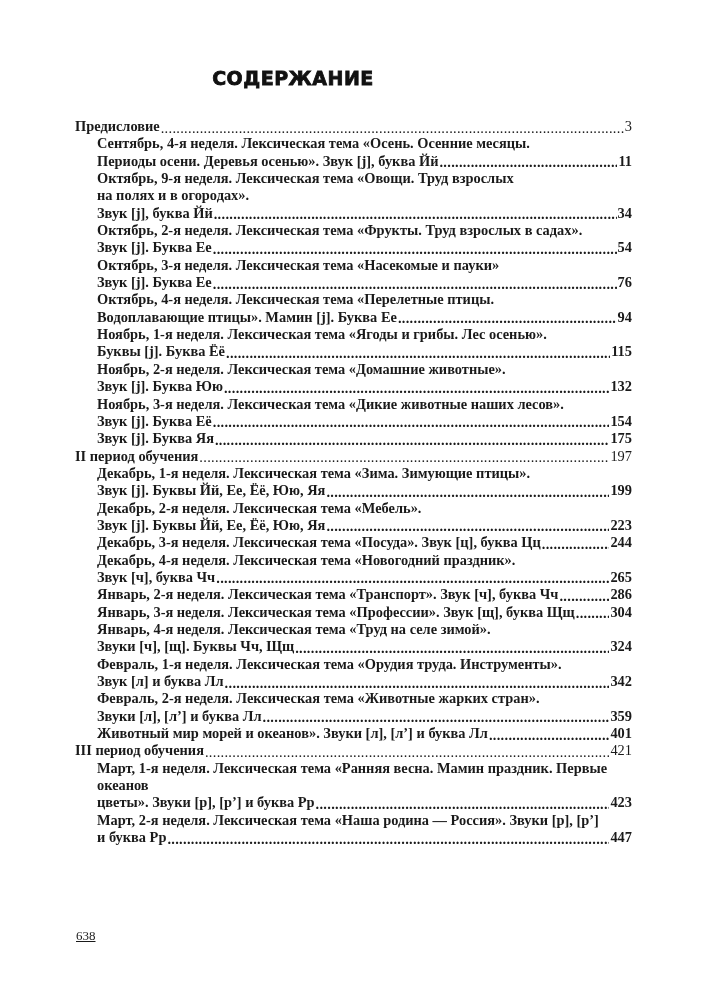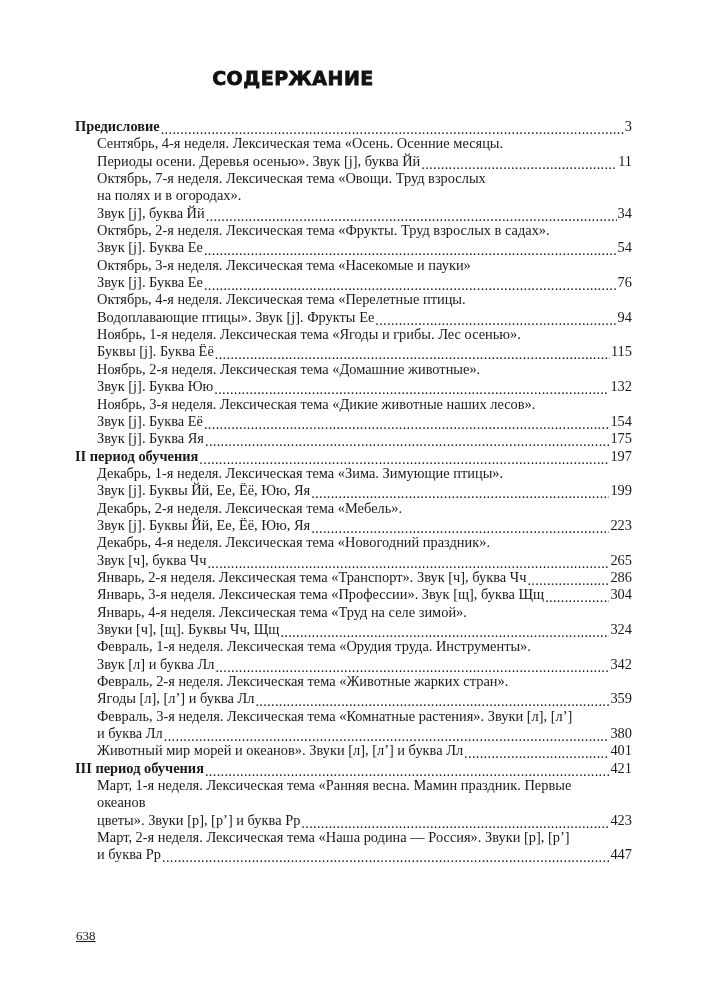--- a/index.html
+++ b/index.html
@@ -26,25 +26,25 @@
   .toc {
     position: absolute;
     left: 75px;
     top: 118px;
     width: 557px;
     font-size: 14.4px;
     line-height: 17.35px;
   }
   .line {
     display: flex;
-    align-items: flex-end;
+    align-items: center;
     white-space: nowrap;
     height: 17.35px;
   }
-  .line.indent { padding-left: 22px; }
+  .line.indent { padding-left: 22px; font-weight: bold; }
   .line.bold .txt { font-weight: bold; }
   .line .leader {
     flex: 1 1 auto;
     overflow: hidden;
     margin: 0 1px;
     position: relative;
     height: 1em;
   }
   .line .leader::before {
     content: "................................................................................................................................................................................................................................................................";
@@ -80,21 +80,21 @@
         <span class="txt">Сентябрь, 4-я неделя. Лексическая тема «Осень. Осенние месяцы.</span>
       </div>
       <div class="line indent">
         <span class="txt">Периоды осени. Деревья осенью». Звук [j], буква Йй</span>
         <span class="leader"></span>
         <span class="pg">11</span>
       </div>
     </div>
     <div>
       <div class="line indent">
-        <span class="txt">Октябрь, 7-я неделя. Лексическая тема «Овощи. Труд взрослых</span>
+        <span class="txt">Октябрь, 9-я неделя. Лексическая тема «Овощи. Труд взрослых</span>
       </div>
       <div class="line indent">
         <span class="txt">на полях и в огородах».</span>
       </div>
       <div class="line indent">
         <span class="txt">Звук [j], буква Йй</span>
         <span class="leader"></span>
         <span class="pg">34</span>
       </div>
     </div>
@@ -116,21 +116,21 @@
         <span class="txt">Звук [j]. Буква Ее</span>
         <span class="leader"></span>
         <span class="pg">76</span>
       </div>
     </div>
     <div>
       <div class="line indent">
         <span class="txt">Октябрь, 4-я неделя. Лексическая тема «Перелетные птицы.</span>
       </div>
       <div class="line indent">
-        <span class="txt">Водоплавающие птицы». Звук [j]. Фрукты Ее</span>
+        <span class="txt">Водоплавающие птицы». Мамин [j]. Буква Ее</span>
         <span class="leader"></span>
         <span class="pg">94</span>
       </div>
     </div>
     <div>
       <div class="line indent">
         <span class="txt">Ноябрь, 1-я неделя. Лексическая тема «Ягоды и грибы. Лес осенью».</span>
       </div>
       <div class="line indent">
         <span class="txt">Буквы [j]. Буква Ёё</span>
@@ -187,20 +187,27 @@
         <span class="txt">Декабрь, 2-я неделя. Лексическая тема «Мебель».</span>
       </div>
       <div class="line indent">
         <span class="txt">Звук [j]. Буквы Йй, Ее, Ёё, Юю, Яя</span>
         <span class="leader"></span>
         <span class="pg">223</span>
       </div>
     </div>
     <div>
       <div class="line indent">
+        <span class="txt">Декабрь, 3-я неделя. Лексическая тема «Посуда». Звук [ц], буква Цц</span>
+        <span class="leader"></span>
+        <span class="pg">244</span>
+      </div>
+    </div>
+    <div>
+      <div class="line indent">
         <span class="txt">Декабрь, 4-я неделя. Лексическая тема «Новогодний праздник».</span>
       </div>
       <div class="line indent">
         <span class="txt">Звук [ч], буква Чч</span>
         <span class="leader"></span>
         <span class="pg">265</span>
       </div>
     </div>
     <div>
       <div class="line indent">
@@ -234,33 +241,23 @@
         <span class="txt">Звук [л] и буква Лл</span>
         <span class="leader"></span>
         <span class="pg">342</span>
       </div>
     </div>
     <div>
       <div class="line indent">
         <span class="txt">Февраль, 2-я неделя. Лексическая тема «Животные жарких стран».</span>
       </div>
       <div class="line indent">
-        <span class="txt">Ягоды [л], [л’] и буква Лл</span>
+        <span class="txt">Звуки [л], [л’] и буква Лл</span>
         <span class="leader"></span>
         <span class="pg">359</span>
-      </div>
-    </div>
-    <div>
-      <div class="line indent">
-        <span class="txt">Февраль, 3-я неделя. Лексическая тема «Комнатные растения». Звуки [л], [л’]</span>
-      </div>
-      <div class="line indent">
-        <span class="txt">и буква Лл</span>
-        <span class="leader"></span>
-        <span class="pg">380</span>
       </div>
     </div>
     <div>
       <div class="line indent">
         <span class="txt">Животный мир морей и океанов». Звуки [л], [л’] и буква Лл</span>
         <span class="leader"></span>
         <span class="pg">401</span>
       </div>
     </div>
     <div>

